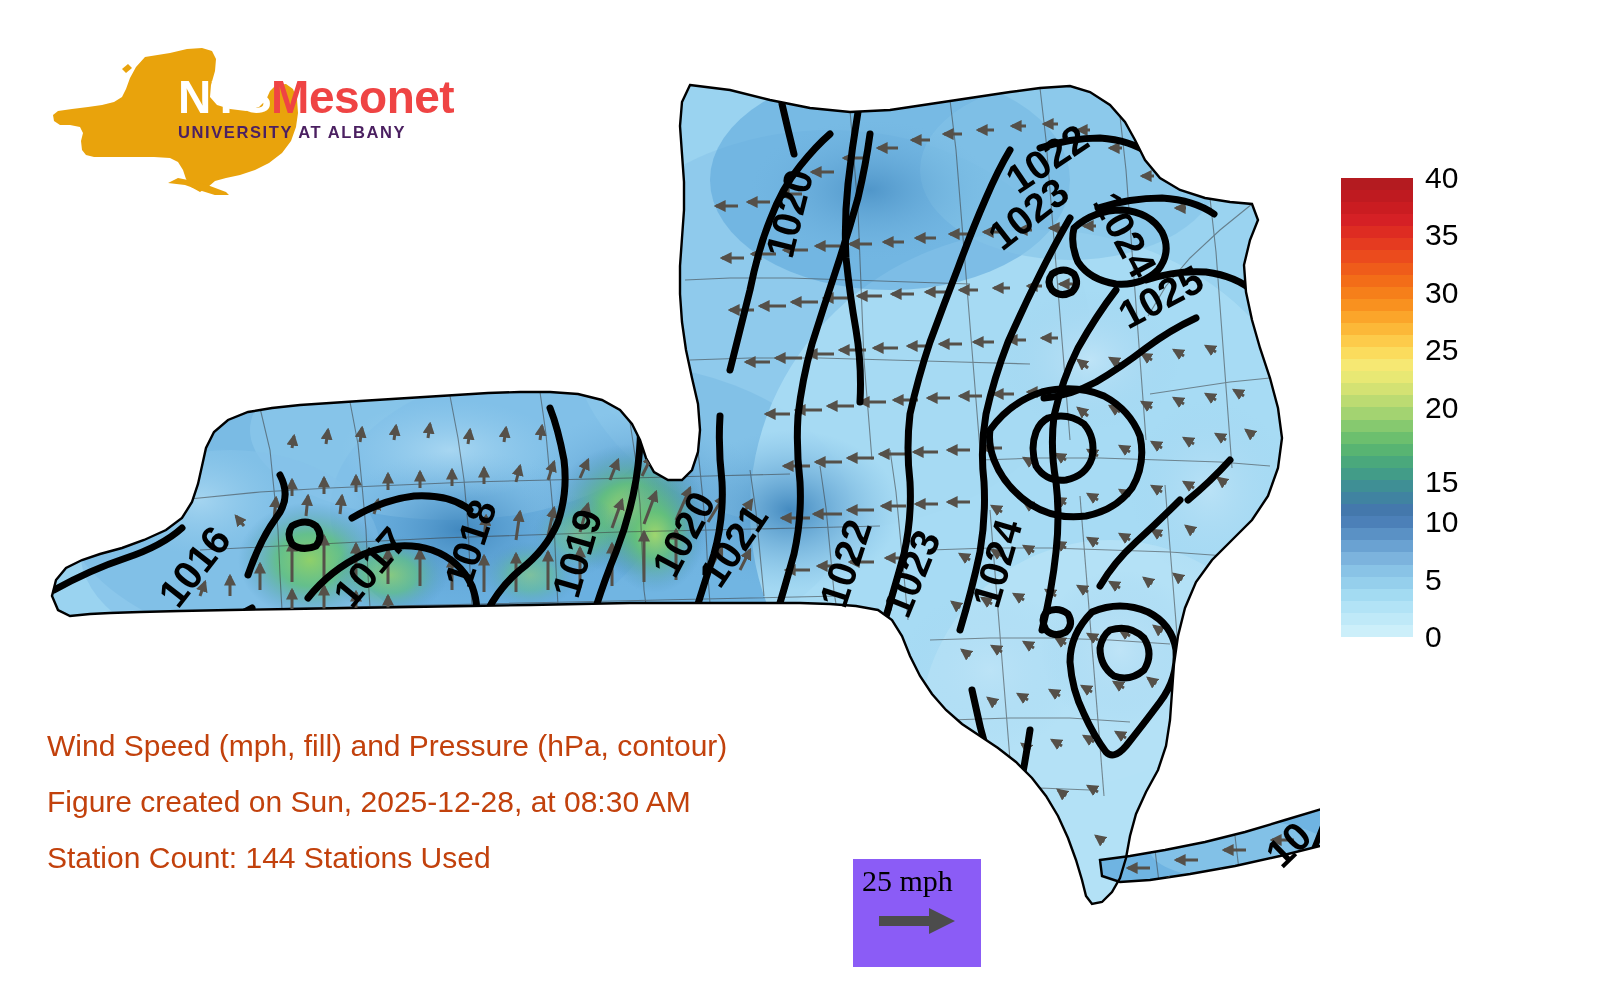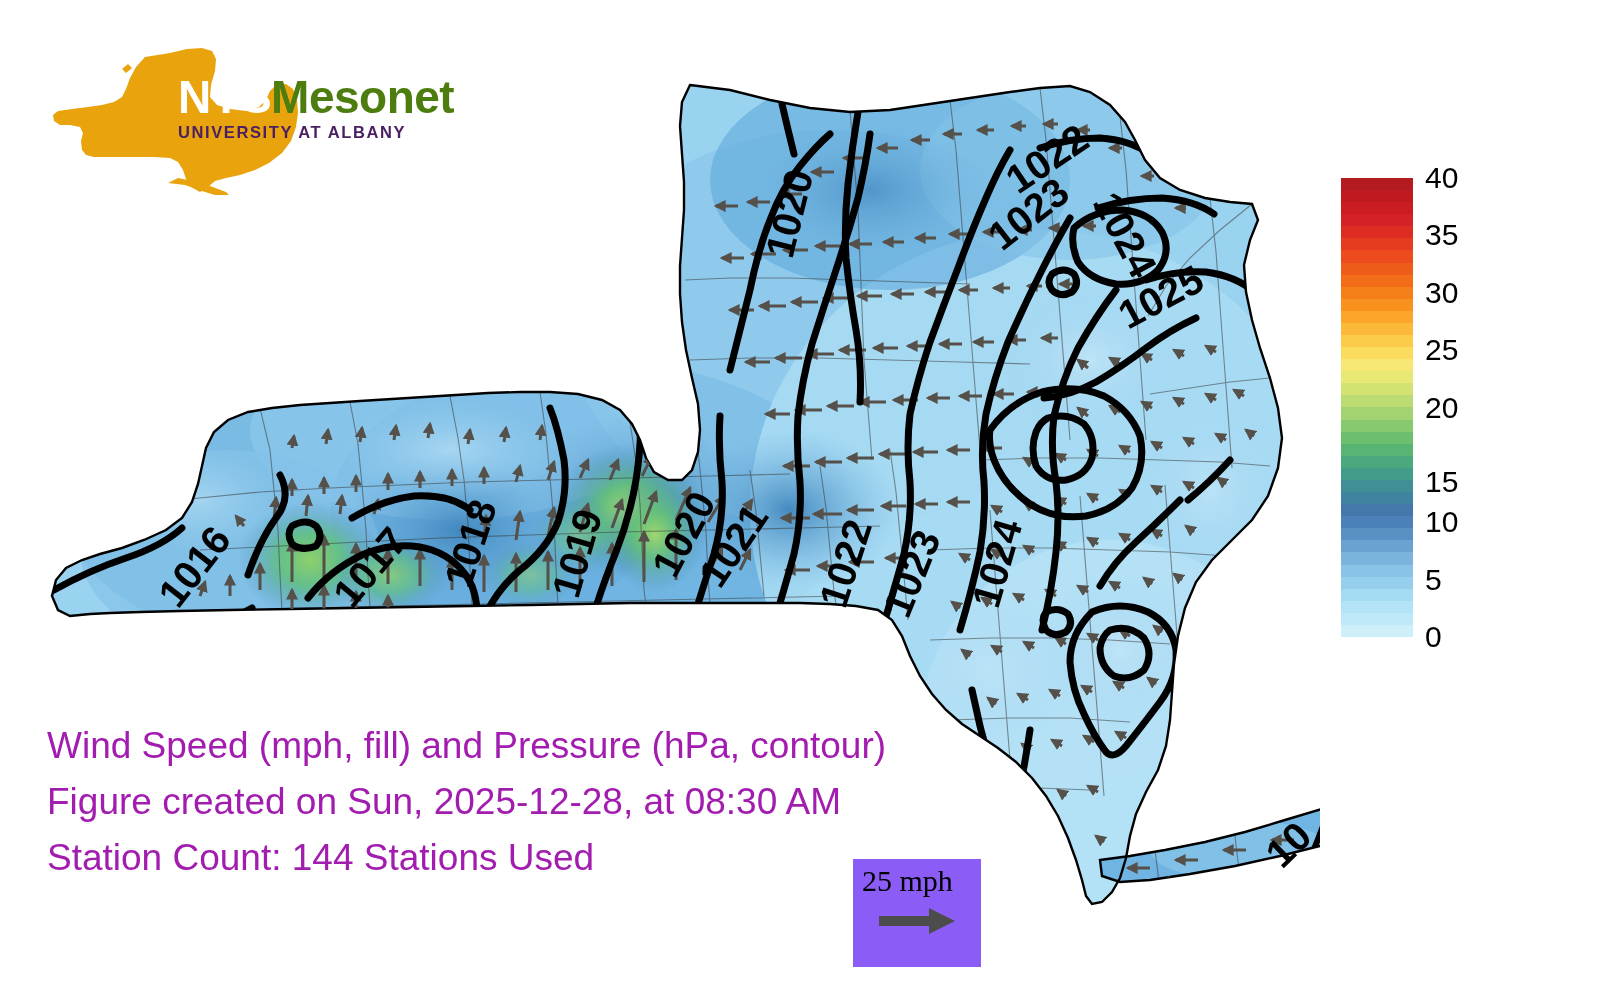--- a/index.html
+++ b/index.html
@@ -41,21 +41,21 @@
     width: 270px;
   }
   .wm-line1 {
     font-size: 46px;
     font-weight: bold;
     letter-spacing: -0.5px;
     line-height: 48px;
     white-space: nowrap;
   }
   .wm-nys { color: #ffffff; }
-  .wm-meso { color: #4d7c0f; }
+  .wm-meso { color: #ef4444; }
   .wm-line2 {
     font-size: 16.5px;
     font-weight: bold;
     color: #4b2061;
     letter-spacing: 1.6px;
     margin-top: 2px;
     white-space: nowrap;
   }
 
   
@@ -69,23 +69,23 @@
   #map-svg { display: block; }
 
   
   #caption {
     position: absolute;
     left: 47px;
     top: 718px;
     width: 780px;
   }
   .cap-line {
-    font-size: 37px;
+    font-size: 30px;
     line-height: 56px;
-    color: #a21caf;
+    color: #c2410c;
     white-space: nowrap;
   }
 
   
   #colorbar {
     position: absolute;
     left: 1341px;
     top: 178px;
     width: 72px;
     height: 459px;

